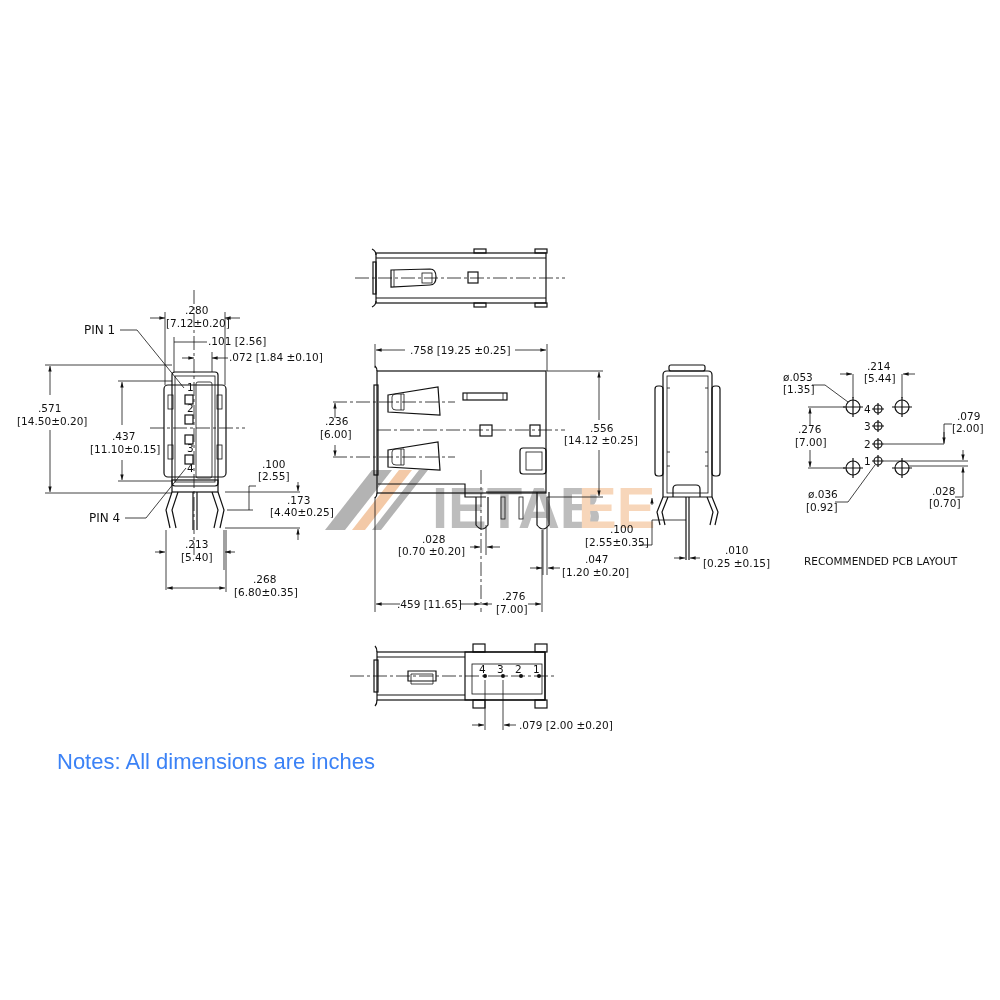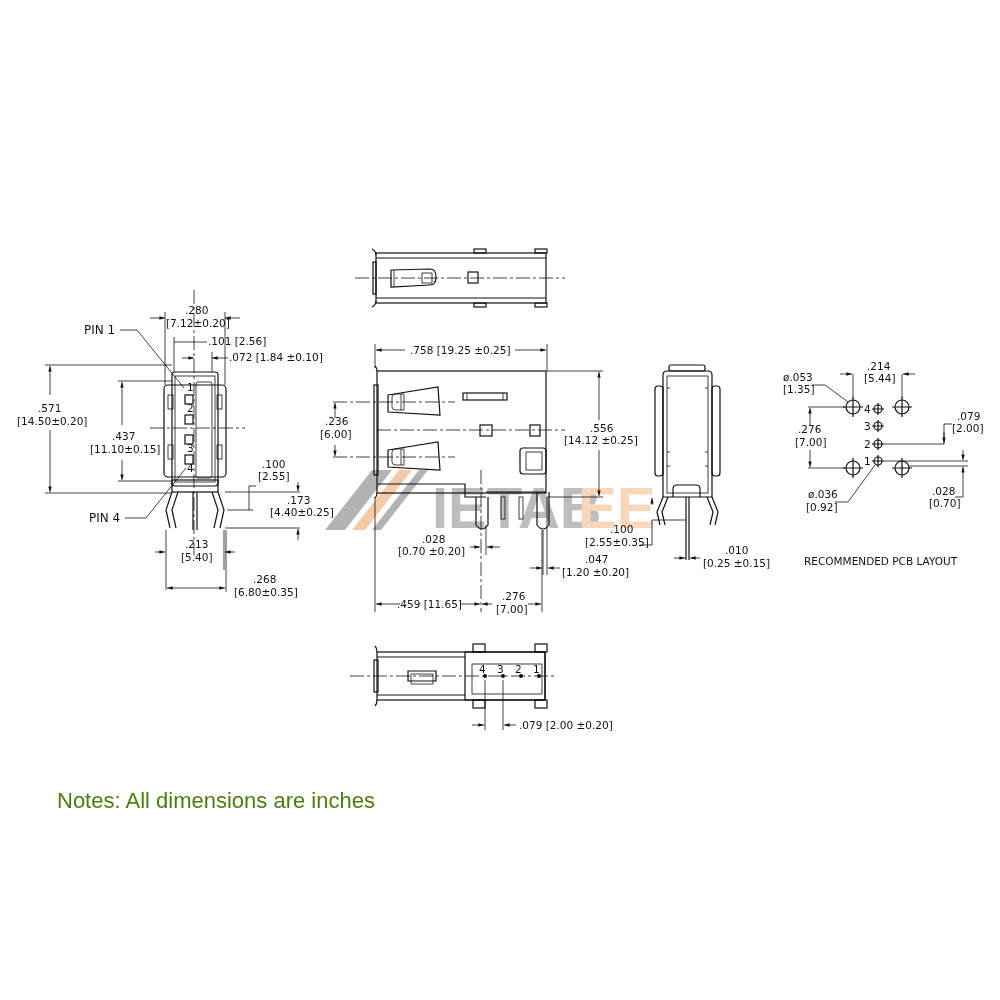--- a/index.html
+++ b/index.html
@@ -4,21 +4,21 @@
 <style>
   html, body { margin: 0; padding: 0; background: #ffffff; }
   body { width: 1000px; height: 1000px; position: relative; overflow: hidden; font-family: "Liberation Sans", sans-serif; }
   #drawing { position: absolute; left: 0; top: 0; width: 1000px; height: 1000px; }
   .ln { stroke: #111; stroke-width: 1.2; fill: none; }
   .thin { stroke: #111; stroke-width: 0.8; fill: none; }
   .ctr { stroke: #111; stroke-width: 0.8; fill: none; stroke-dasharray: 14 3 3 3; }
   .dim { stroke: #111; stroke-width: 0.8; fill: none; }
   .dtxt { font-family: "DejaVu Sans", sans-serif; font-size: 10.5px; fill: #111; }
   .ptxt { font-family: "DejaVu Sans", sans-serif; font-size: 12px; fill: #111; }
-  .note { position: absolute; left: 57px; top: 788px; font-family: "Liberation Sans", sans-serif; font-size: 22px; color: #4d7c0f; }
+  .note { position: absolute; left: 57px; top: 749px; font-family: "Liberation Sans", sans-serif; font-size: 22px; color: #3b82f6; }
   .wm { font-family: "Liberation Sans", sans-serif; font-weight: bold; font-size: 58px; }
 </style>
 </head>
 <body>
 
 <svg id="drawing" viewBox="0 0 1000 1000" xmlns="http://www.w3.org/2000/svg">
   <defs>
     <marker id="ar" viewBox="0 0 10 10" refX="10" refY="5" markerWidth="7" markerHeight="7" orient="auto-start-reverse">
       <path d="M0,2 L10,5 L0,8 z" fill="#111"></path>
     </marker>

